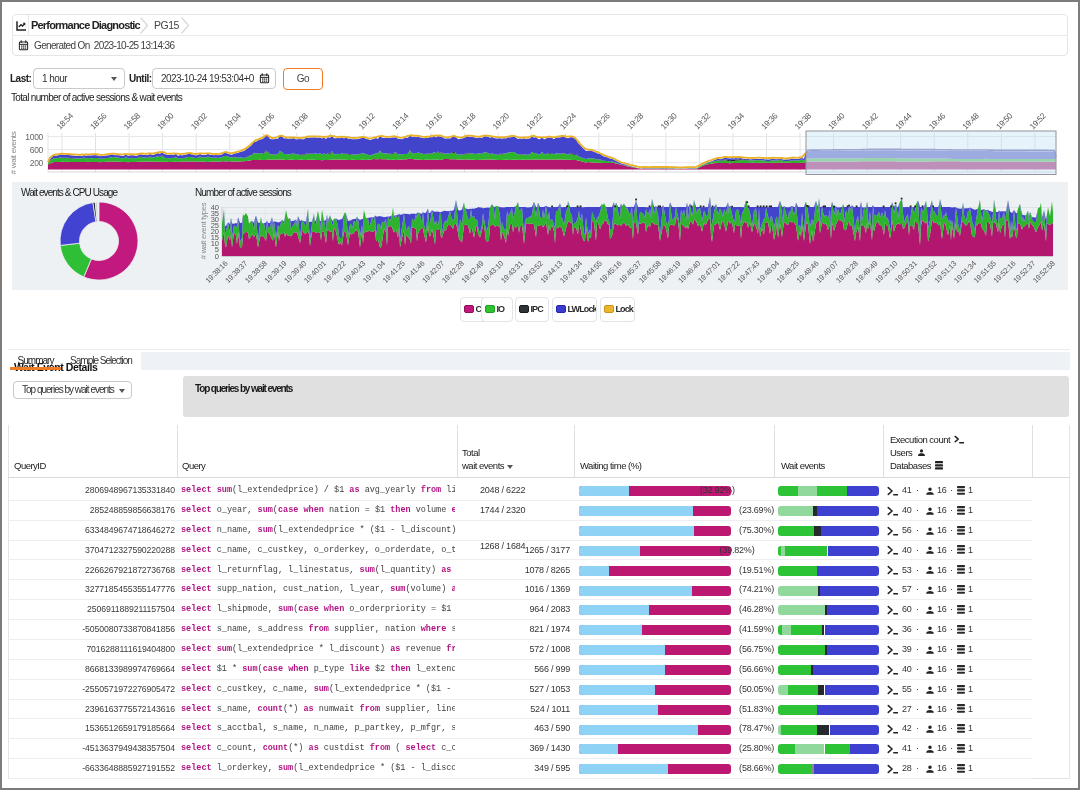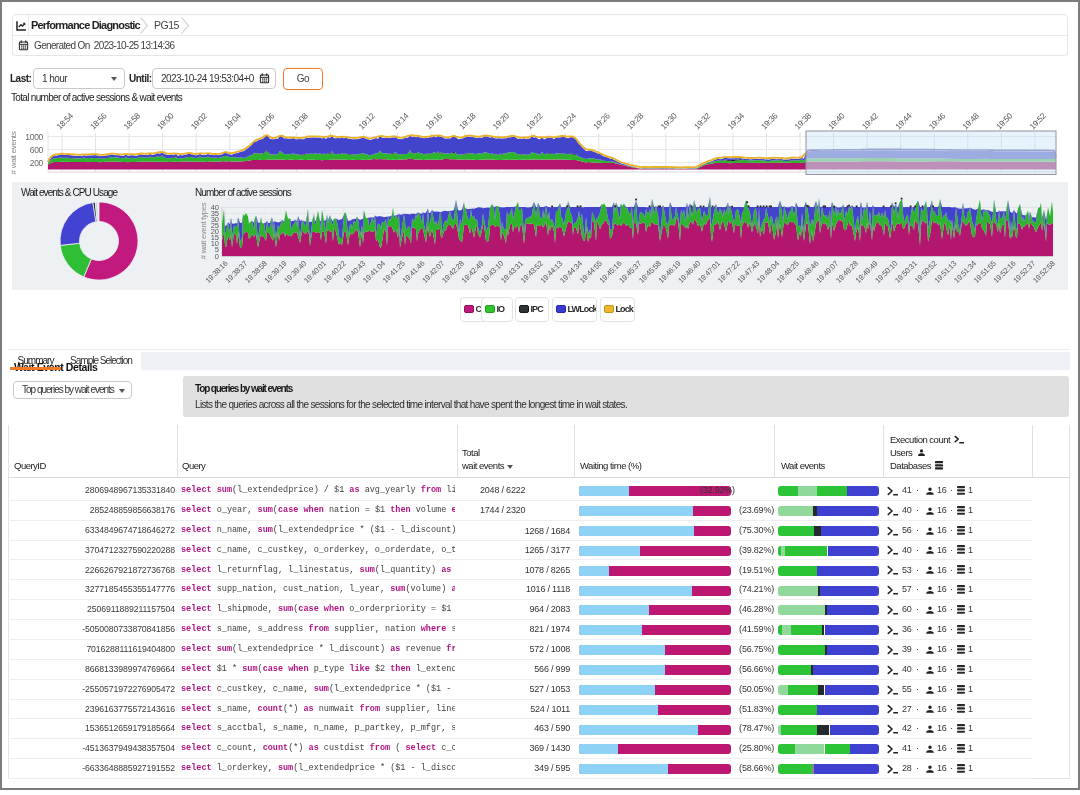--- a/index.html
+++ b/index.html
@@ -366,21 +366,20 @@
 <div class="abs tab" style="left:10px;top:352px;width:51px;height:17.5px;line-height:17.5px;color:#222">Summary</div>
 <div class="abs" style="left:10px;top:366.5px;width:51px;height:3px;background:#ee7c27"></div>
 <div class="abs tab" style="left:61px;top:352px;width:80px;height:17.5px;line-height:17.5px">Sample Selection</div>
 
 <div class="abs ctl" style="left:13px;top:381px;width:119px;height:18px">
   <span class="abs" style="left:8px;top:0;height:16px;line-height:16px;letter-spacing:-1px">Top queries by wait events</span>
   <span class="abs caret" style="right:6px;top:6.5px"></span>
 </div>
 <div class="abs ibox" style="left:183px;top:376px;width:886px;height:41px">
   <div class="abs ibt" style="left:12px;top:6px;height:14px;line-height:14px">Top queries by wait events</div>
-  <div class="abs ibd" style="left:12px;top:22px;height:14px;line-height:14px">Lists the queries across all the sessions for the selected time interval that have spent the longest time in wait states.</div>
 </div>
 
 <div class="abs" style="left:8px;top:425px;width:1px;height:353px;background:#e2e2e8"></div>
 <div class="abs" style="left:1069px;top:425px;width:1px;height:353px;background:#e2e2e8"></div>
 <div class="abs" style="left:8px;top:778px;width:1062px;height:1px;background:#e2e2e8"></div>
 
 <div class="abs" style="left:8px;top:425px;width:1061px;height:53px;border-bottom:1px solid #d9d9de">
   <div class="abs th" style="left:6px;bottom:6px">QueryID</div>
   <div class="abs th" style="left:174px;bottom:6px">Query</div>
   <div class="abs th" style="left:454px;bottom:19px">Total</div>
@@ -465,21 +464,21 @@
       <div class="abs icn" style="left:949px;top:4.9px"><svg width="8" height="9" viewBox="0 0 9 10">
           <rect x="0" y="0" width="9" height="2.4" rx="0.9" fill="#2a2a2a"></rect>
           <rect x="0" y="3.7" width="9" height="2.4" rx="0.9" fill="#2a2a2a"></rect>
           <rect x="0" y="7.4" width="9" height="2.4" rx="0.9" fill="#2a2a2a"></rect>
         </svg></div>
       <div class="abs num" style="left:960px;top:0;width:10px;height:19.87px;line-height:19.87px">1</div>
     </div>
 <div class="abs row" style="left:8px;top:520.7px;width:1024px;height:19.87px">
       <div class="abs qid" style="left:52px;top:0;width:115px;height:19.87px;line-height:19.87px">6334849674718646272</div>
       <div class="abs sql" style="left:173px;top:0;width:274px;height:19.87px;line-height:19.87px"><b>select</b>&nbsp;n_name,&nbsp;<b>sum</b>(l_extendedprice&nbsp;*&nbsp;($1&nbsp;-&nbsp;l_discount))&nbsp;&nbsp;revenue&nbsp;&nbsp;customer,</div>
-      <div class="abs num" style="left:472px;top:1px;width:90px;height:19.87px;line-height:19.87px;text-align:right">1268 / 1684</div>
+      <div class="abs num" style="left:472px;top:16px;width:90px;height:19.87px;line-height:19.87px;text-align:left">1268 / 1684</div>
       <div class="abs" style="left:571px;top:5.2px;width:152px;height:10px;border-radius:3px;overflow:hidden;background:#bc1872">
         <div style="position:absolute;left:0;top:0;width:114.5px;height:10px;background:#8ed3f6"></div>
       </div>
       <div class="abs num" style="left:692px;top:0;width:74px;height:19.87px;line-height:19.87px;text-align:right">(75.30%)</div>
       <div class="abs" style="left:770px;top:5.2px;width:101px;height:10px;border-radius:3px;overflow:hidden">
         <div style="position:absolute;left:0.0px;top:0;width:36.4px;height:10px;background:#2dc337"></div>
         <div style="position:absolute;left:36.4px;top:0;width:7.1px;height:10px;background:#26292e"></div>
         <div style="position:absolute;left:43.4px;top:0;width:57.6px;height:10px;background:#3e41d0"></div>
       </div>
       <div class="abs icn" style="left:879px;top:4.9px"><svg width="11" height="10" viewBox="0 0 13 11">
@@ -500,21 +499,21 @@
         </svg></div>
       <div class="abs num" style="left:960px;top:0;width:10px;height:19.87px;line-height:19.87px">1</div>
     </div>
 <div class="abs row" style="left:8px;top:540.6px;width:1024px;height:19.87px">
       <div class="abs qid" style="left:52px;top:0;width:115px;height:19.87px;line-height:19.87px">3704712327590220288</div>
       <div class="abs sql" style="left:173px;top:0;width:274px;height:19.87px;line-height:19.87px"><b>select</b>&nbsp;c_name,&nbsp;c_custkey,&nbsp;o_orderkey,&nbsp;o_orderdate,&nbsp;o_totalprice,&nbsp;(l_quantity)</div>
       <div class="abs num" style="left:472px;top:0;width:90px;height:19.87px;line-height:19.87px;text-align:right">1265 / 3177</div>
       <div class="abs" style="left:571px;top:5.2px;width:152px;height:10px;border-radius:3px;overflow:hidden;background:#bc1872">
         <div style="position:absolute;left:0;top:0;width:60.5px;height:10px;background:#8ed3f6"></div>
       </div>
-      <div class="abs num" style="left:692px;top:0;width:74px;height:19.87px;line-height:19.87px;text-align:right">(39.82%)</div>
+      <div class="abs num" style="left:692px;top:0;width:74px;height:19.87px;line-height:19.87px;text-align:center">(39.82%)</div>
       <div class="abs" style="left:770px;top:5.2px;width:101px;height:10px;border-radius:3px;overflow:hidden">
         <div style="position:absolute;left:0.0px;top:0;width:3.0px;height:10px;background:#2dc337"></div>
         <div style="position:absolute;left:3.0px;top:0;width:4.0px;height:10px;background:#90d89b"></div>
         <div style="position:absolute;left:7.1px;top:0;width:42.4px;height:10px;background:#2dc337"></div>
         <div style="position:absolute;left:49.5px;top:0;width:51.5px;height:10px;background:#3e41d0"></div>
       </div>
       <div class="abs icn" style="left:879px;top:4.9px"><svg width="11" height="10" viewBox="0 0 13 11">
           <path d="M1.5 1.5l4.5 4-4.5 4" fill="none" stroke="#222" stroke-width="1.8" stroke-linecap="round" stroke-linejoin="round"></path>
           <path d="M8 10h5" stroke="#222" stroke-width="1.8" stroke-linecap="round"></path>
         </svg></div>
@@ -558,21 +557,21 @@
       <div class="abs icn" style="left:949px;top:4.9px"><svg width="8" height="9" viewBox="0 0 9 10">
           <rect x="0" y="0" width="9" height="2.4" rx="0.9" fill="#2a2a2a"></rect>
           <rect x="0" y="3.7" width="9" height="2.4" rx="0.9" fill="#2a2a2a"></rect>
           <rect x="0" y="7.4" width="9" height="2.4" rx="0.9" fill="#2a2a2a"></rect>
         </svg></div>
       <div class="abs num" style="left:960px;top:0;width:10px;height:19.87px;line-height:19.87px">1</div>
     </div>
 <div class="abs row" style="left:8px;top:580.4px;width:1024px;height:19.87px">
       <div class="abs qid" style="left:52px;top:0;width:115px;height:19.87px;line-height:19.87px">3277185455355147776</div>
       <div class="abs sql" style="left:173px;top:0;width:274px;height:19.87px;line-height:19.87px"><b>select</b>&nbsp;supp_nation,&nbsp;cust_nation,&nbsp;l_year,&nbsp;<b>sum</b>(volume)&nbsp;<b>as</b>&nbsp;revenue&nbsp;&nbsp;(&nbsp;</div>
-      <div class="abs num" style="left:472px;top:0;width:90px;height:19.87px;line-height:19.87px;text-align:right">1016 / 1118</div>
+      <div class="abs num" style="left:472px;top:0;width:90px;height:19.87px;line-height:19.87px;text-align:right">1016 / 1369</div>
       <div class="abs" style="left:571px;top:5.2px;width:152px;height:10px;border-radius:3px;overflow:hidden;background:#bc1872">
         <div style="position:absolute;left:0;top:0;width:112.8px;height:10px;background:#8ed3f6"></div>
       </div>
       <div class="abs num" style="left:692px;top:0;width:74px;height:19.87px;line-height:19.87px;text-align:right">(74.21%)</div>
       <div class="abs" style="left:770px;top:5.2px;width:101px;height:10px;border-radius:3px;overflow:hidden">
         <div style="position:absolute;left:0.0px;top:0;width:40.4px;height:10px;background:#90d89b"></div>
         <div style="position:absolute;left:40.4px;top:0;width:2.0px;height:10px;background:#26292e"></div>
         <div style="position:absolute;left:42.4px;top:0;width:58.6px;height:10px;background:#3e41d0"></div>
       </div>
       <div class="abs icn" style="left:879px;top:4.9px"><svg width="11" height="10" viewBox="0 0 13 11">

